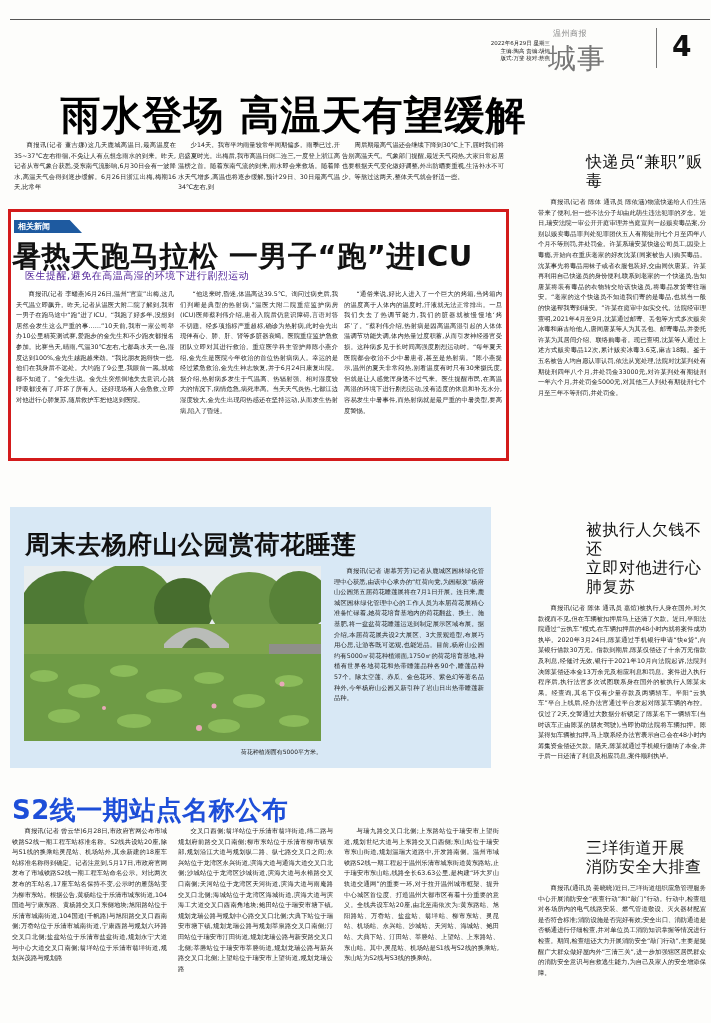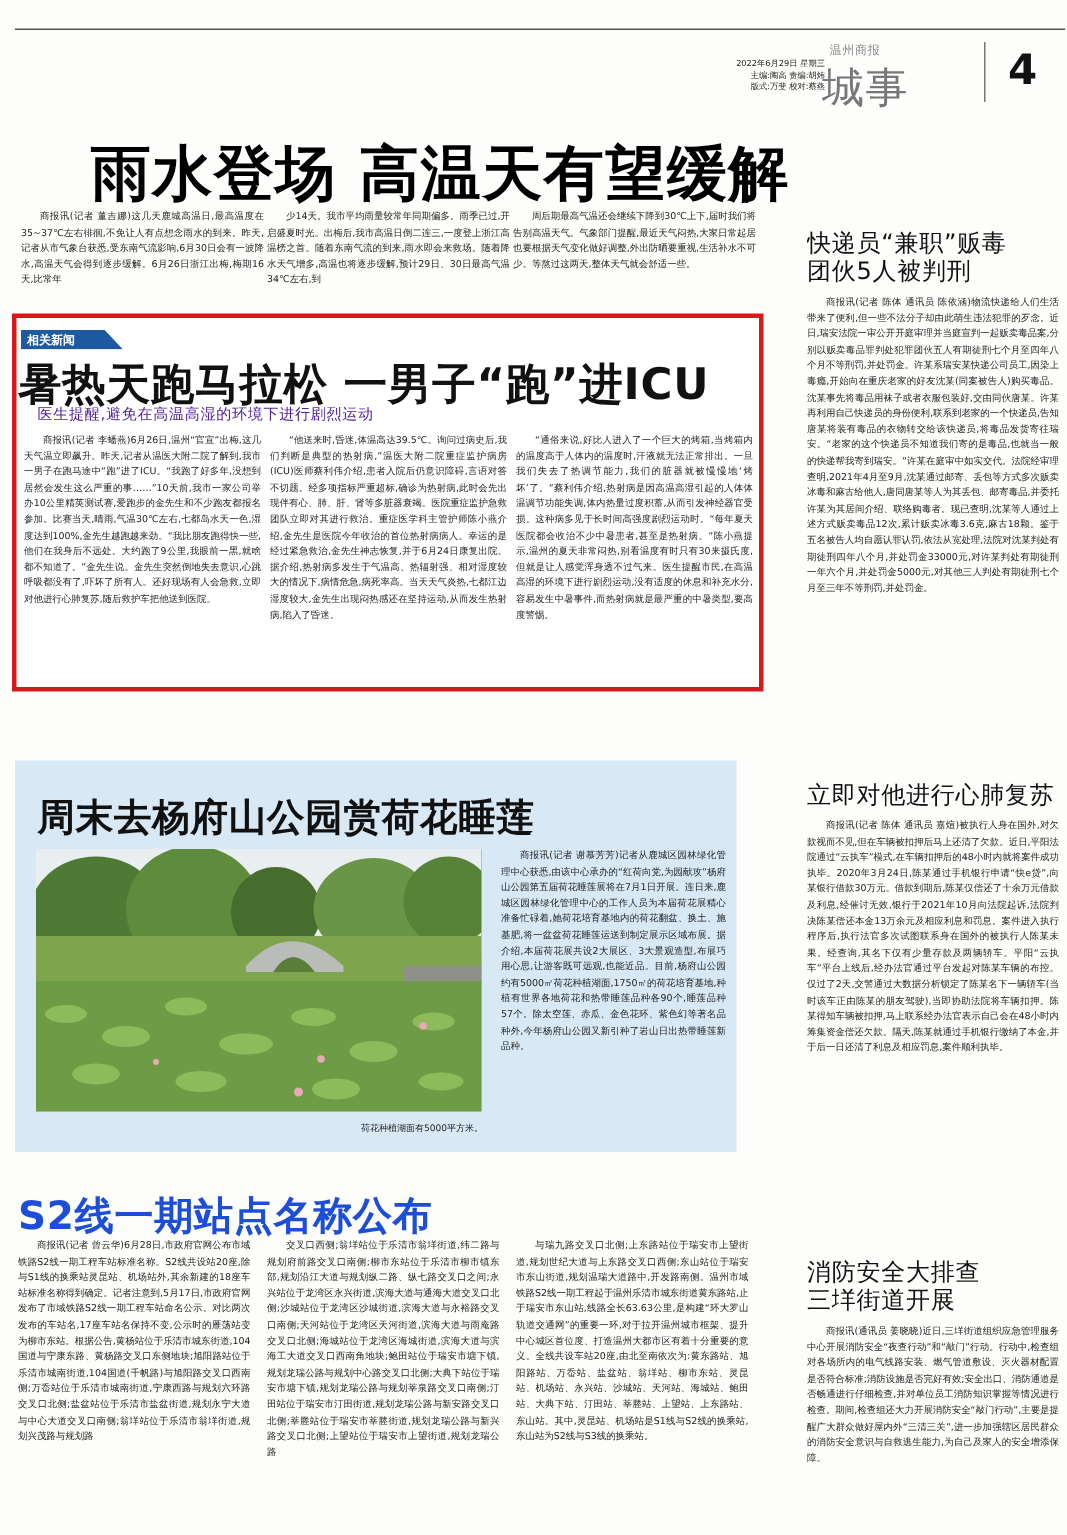--- a/index.html
+++ b/index.html
@@ -23,21 +23,21 @@
   .col-text { font-size: 6.3px; line-height: 10.6px; color: #222; text-align: justify; text-indent: 2em; }
 
   .lead-col { top: 140px; width: 162px; height: 68px; overflow: hidden; }
 
   .related-box { left: 8px; top: 209px; width: 501px; height: 252px; border: 3px solid #d31b1b; background: #fff; }
   .tag { left: 14px; top: 220px; width: 68px; height: 13px; background: #1e5aa0; clip-path: polygon(0 0, 82% 0, 100% 100%, 0 100%); color: #fff; font-size: 8px; font-weight: bold; padding-left: 4px; line-height: 13px; }
   .related-title { left: 12px; top: 237px; font-size: 29px; font-weight: bold; color: #111; letter-spacing: 0.5px; white-space: nowrap; }
   .related-sub { left: 25px; top: 269px; font-size: 10px; color: #4c1d95; letter-spacing: 0.5px; white-space: nowrap; }
   .related-col { top: 289px; width: 158px; height: 168px; overflow: hidden; }
 
-  .side-title { font-size: 16px; font-weight: normal; line-height: 19px; color: #111; letter-spacing: 0.5px; }
+  .side-title { font-size: 16px; font-weight: normal; line-height: 19px; color: #111; letter-spacing: 0.5px; margin-left: 48px; }
   .side-col { left: 538px; width: 168px; overflow: hidden; }
 
   .park-box { left: 10px; top: 507px; width: 481px; height: 261px; background: #d8e8f5; }
   .park-title { left: 25px; top: 528px; font-size: 25px; font-weight: bold; color: #111; letter-spacing: 0.5px; white-space: nowrap; }
   .park-photo { left: 24px; top: 566px; width: 297px; height: 175px; overflow: hidden; background: #6f9b4a; }
   .park-caption { left: 180px; top: 748px; width: 142px; text-align: right; font-size: 6px; color: #222; }
   .park-col { left: 334px; top: 566px; width: 150px; height: 200px; overflow: hidden; }
 
   .s2-title { left: 12px; top: 793px; font-size: 26px; font-weight: bold; color: #1d4ed8; letter-spacing: 0.5px; white-space: nowrap; }
   .s2-col { top: 826px; width: 155px; height: 195px; overflow: hidden; }
@@ -64,30 +64,30 @@
 <div class="abs related-box"></div>
 <div class="abs tag">相关新闻</div>
 <div class="abs related-title">暑热天跑马拉松 一男子“跑”进ICU</div>
 <div class="abs related-sub">医生提醒,避免在高温高湿的环境下进行剧烈运动</div>
 <div class="abs related-col col-text" style="left:16px;">商报讯(记者 李蟠燕)6月26日,温州“官宣”出梅,这几天气温立即飙升。昨天,记者从温医大附二院了解到,我市一男子在跑马途中“跑”进了ICU。“我跑了好多年,没想到居然会发生这么严重的事……”10天前,我市一家公司举办10公里精英测试赛,爱跑步的金先生和不少跑友都报名参加。比赛当天,晴雨,气温30℃左右,七都岛水天一色,湿度达到100%,金先生越跑越来劲。“我比朋友跑得快一些,他们在我身后不远处。大约跑了9公里,我眼前一黑,就啥都不知道了。”金先生说。金先生突然倒地失去意识,心跳呼吸都没有了,吓坏了所有人。还好现场有人会急救,立即对他进行心肺复苏,随后救护车把他送到医院。</div>
 <div class="abs related-col col-text" style="left:180px;">“他送来时,昏迷,体温高达39.5℃。询问过病史后,我们判断是典型的热射病,”温医大附二院重症监护病房(ICU)医师蔡利伟介绍,患者入院后仍意识障碍,言语对答不切题。经多项指标严重超标,确诊为热射病,此时会先出现伴有心、肺、肝、肾等多脏器衰竭。医院重症监护急救团队立即对其进行救治。重症医学科主管护师陈小燕介绍,金先生是医院今年收治的首位热射病病人。幸运的是经过紧急救治,金先生神志恢复,并于6月24日康复出院。据介绍,热射病多发生于气温高、热辐射强、相对湿度较大的情况下,病情危急,病死率高。当天天气炎热,七都江边湿度较大,金先生出现闷热感还在坚持运动,从而发生热射病,陷入了昏迷。</div>
 <div class="abs related-col col-text" style="left:344px;">“通俗来说,好比人进入了一个巨大的烤箱,当烤箱内的温度高于人体内的温度时,汗液就无法正常排出。一旦我们失去了热调节能力,我们的脏器就被慢慢地‘烤坏’了。”蔡利伟介绍,热射病是因高温高湿引起的人体体温调节功能失调,体内热量过度积蓄,从而引发神经器官受损。这种病多见于长时间高强度剧烈运动时。“每年夏天医院都会收治不少中暑患者,甚至是热射病。”陈小燕提示,温州的夏天非常闷热,别看温度有时只有30来摄氏度,但就是让人感觉浑身透不过气来。医生提醒市民,在高温高湿的环境下进行剧烈运动,没有适度的休息和补充水分,容易发生中暑事件,而热射病就是最严重的中暑类型,要高度警惕。</div>
 
 <div class="abs side-col" style="top:152px;">
   <div class="side-title">快递员“兼职”贩毒</div>
-  <div class="side-title">团伙5人被判刑</div>
   <div class="col-text" style="margin-top:7px;height:318px;overflow:hidden;">商报讯(记者 陈体 通讯员 陈依涵)物流快递给人们生活带来了便利,但一些不法分子却由此萌生违法犯罪的歹念。近日,瑞安法院一审公开开庭审理并当庭宣判一起贩卖毒品案,分别以贩卖毒品罪判处犯罪团伙五人有期徒刑七个月至四年八个月不等刑罚,并处罚金。许某系瑞安某快递公司员工,因染上毒瘾,开始向在重庆老家的好友沈某(同案被告人)购买毒品。沈某事先将毒品用袜子或者衣服包装好,交由同伙唐某。许某再利用自己快递员的身份便利,联系到老家的一个快递员,告知唐某将装有毒品的衣物转交给该快递员,将毒品发货寄往瑞安。“老家的这个快递员不知道我们寄的是毒品,也就当一般的快递帮我寄到瑞安。”许某在庭审中如实交代。法院经审理查明,2021年4月至9月,沈某通过邮寄、丢包等方式多次贩卖冰毒和麻古给他人,唐同唐某等人为其丢包、邮寄毒品,并委托许某为其居间介绍、联络购毒者。现已查明,沈某等人通过上述方式贩卖毒品12次,累计贩卖冰毒3.6克,麻古18颗。鉴于五名被告人均自愿认罪认罚,依法从宽处理,法院对沈某判处有期徒刑四年八个月,并处罚金33000元,对许某判处有期徒刑一年六个月,并处罚金5000元,对其他三人判处有期徒刑七个月至三年不等刑罚,并处罚金。</div>
 </div>
 <div class="abs side-col" style="top:520px;">
+  <div class="side-title">被执行人欠钱不还</div>
   <div class="side-title">立即对他进行心肺复苏</div>
   <div class="col-text" style="margin-top:7px;height:264px;overflow:hidden;">商报讯(记者 陈体 通讯员 嘉煊)被执行人身在国外,对欠款视而不见,但在车辆被扣押后马上还清了欠款。近日,平阳法院通过“云执车”模式,在车辆扣押后的48小时内就将案件成功执毕。2020年3月24日,陈某通过手机银行申请“快e贷”,向某银行借款30万元。借款到期后,陈某仅偿还了十余万元借款及利息,经催讨无效,银行于2021年10月向法院起诉,法院判决陈某偿还本金13万余元及相应利息和罚息。案件进入执行程序后,执行法官多次试图联系身在国外的被执行人陈某未果。经查询,其名下仅有少量存款及两辆轿车。平阳“云执车”平台上线后,经办法官通过平台发起对陈某车辆的布控。仅过了2天,交警通过大数据分析锁定了陈某名下一辆轿车(当时该车正由陈某的朋友驾驶),当即协助法院将车辆扣押。陈某得知车辆被扣押,马上联系经办法官表示自己会在48小时内筹集资金偿还欠款。隔天,陈某就通过手机银行缴纳了本金,并于后一日还清了利息及相应罚息,案件顺利执毕。</div>
 </div>
 <div class="abs side-col" style="top:838px;">
+  <div class="side-title">三垟街道开展</div>
   <div class="side-title">消防安全大排查</div>
-  <div class="side-title">三垟街道开展</div>
   <div class="col-text" style="margin-top:7px;height:138px;overflow:hidden;">商报讯(通讯员 姜晓晓)近日,三垟街道组织应急管理服务中心开展消防安全“夜查行动”和“敲门”行动。行动中,检查组对各场所内的电气线路安装、燃气管道敷设、灭火器材配置是否符合标准;消防设施是否完好有效;安全出口、消防通道是否畅通进行仔细检查,并对单位员工消防知识掌握等情况进行检查。期间,检查组还大力开展消防安全“敲门行动”,主要是提醒广大群众做好屋内外“三清三关”,进一步加强辖区居民群众的消防安全意识与自救逃生能力,为自己及家人的安全增添保障。</div>
 </div>
 
 <div class="abs park-box"></div>
 <div class="abs park-title">周末去杨府山公园赏荷花睡莲</div>
 <div class="abs park-photo" aria-label="lotus-pond-and-arch-bridge-photo">
   <svg width="297" height="175" viewBox="0 0 297 175">
     <rect width="297" height="70" fill="#e9eef0"></rect>
     <ellipse cx="40" cy="45" rx="45" ry="40" fill="#4f7a35"></ellipse>
     <ellipse cx="105" cy="40" rx="45" ry="42" fill="#5f8c3c"></ellipse>

